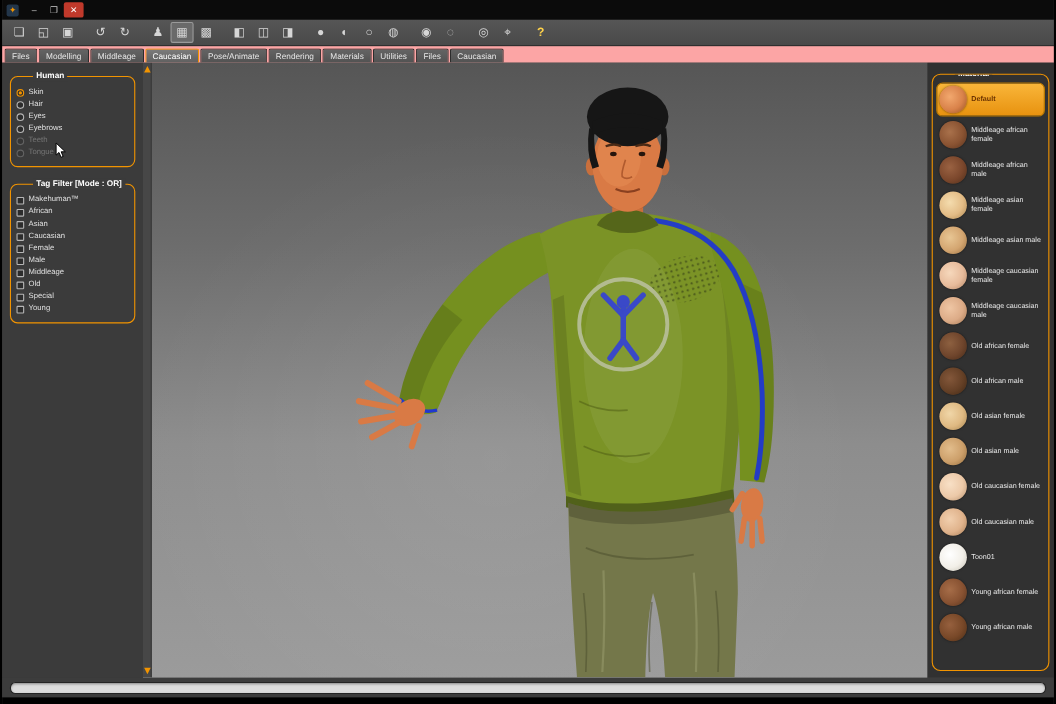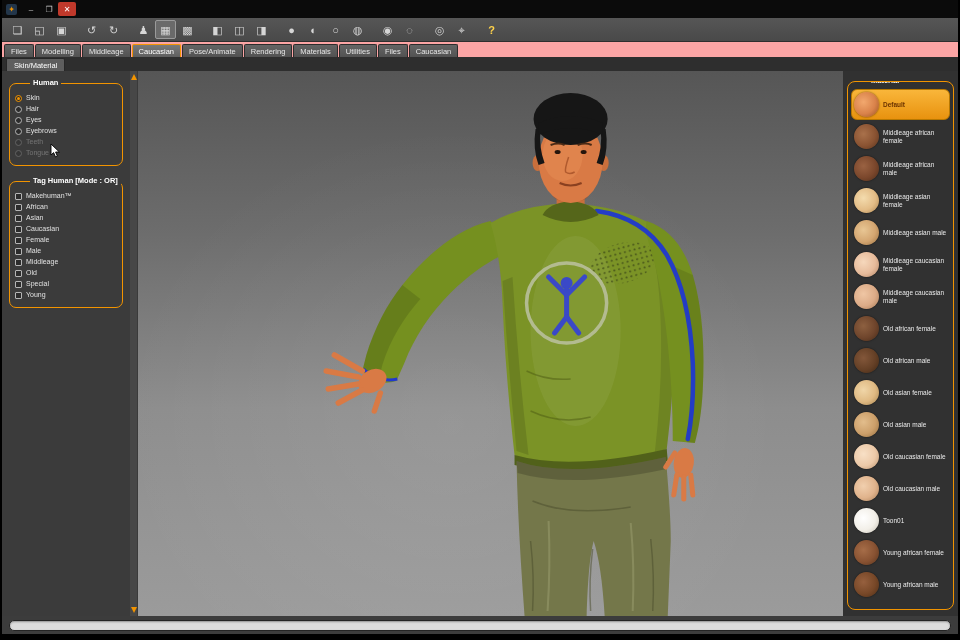--- a/index.html
+++ b/index.html
@@ -146,23 +146,20 @@
     <span class="tab">Middleage</span>
     <span class="tab active">Caucasian</span>
     <span class="tab">Pose/Animate</span>
     <span class="tab">Rendering</span>
     <span class="tab">Materials</span>
     <span class="tab">Utilities</span>
     <span class="tab">Files</span>
     <span class="tab">Caucasian</span>
   </div>
 
-  <div class="subtabsrow">
-    <span class="subtab">Skin/Material</span>
-  </div>
 
   <div class="main">
 
     <div class="sidebar">
 
       <div class="groupbox">
         <span class="legend">Human</span>
         <label class="opt">
           <span class="radio checked"></span>
           <span class="lbl">Skin</span>
@@ -184,21 +181,21 @@
           <span class="lbl">Teeth</span>
         </label>
         <label class="opt disabled">
           <span class="radio"></span>
           <span class="lbl">Tongue</span>
         </label>
       </div>
 
 
       <div class="groupbox">
-        <span class="legend">Tag Human [Mode : OR]</span>
+        <span class="legend">Tag Filter [Mode : OR]</span>
         <label class="opt">
           <span class="checkbox"></span>
           <span class="lbl">Makehuman™</span>
         </label>
         <label class="opt">
           <span class="checkbox"></span>
           <span class="lbl">African</span>
         </label>
         <label class="opt">
           <span class="checkbox"></span>

